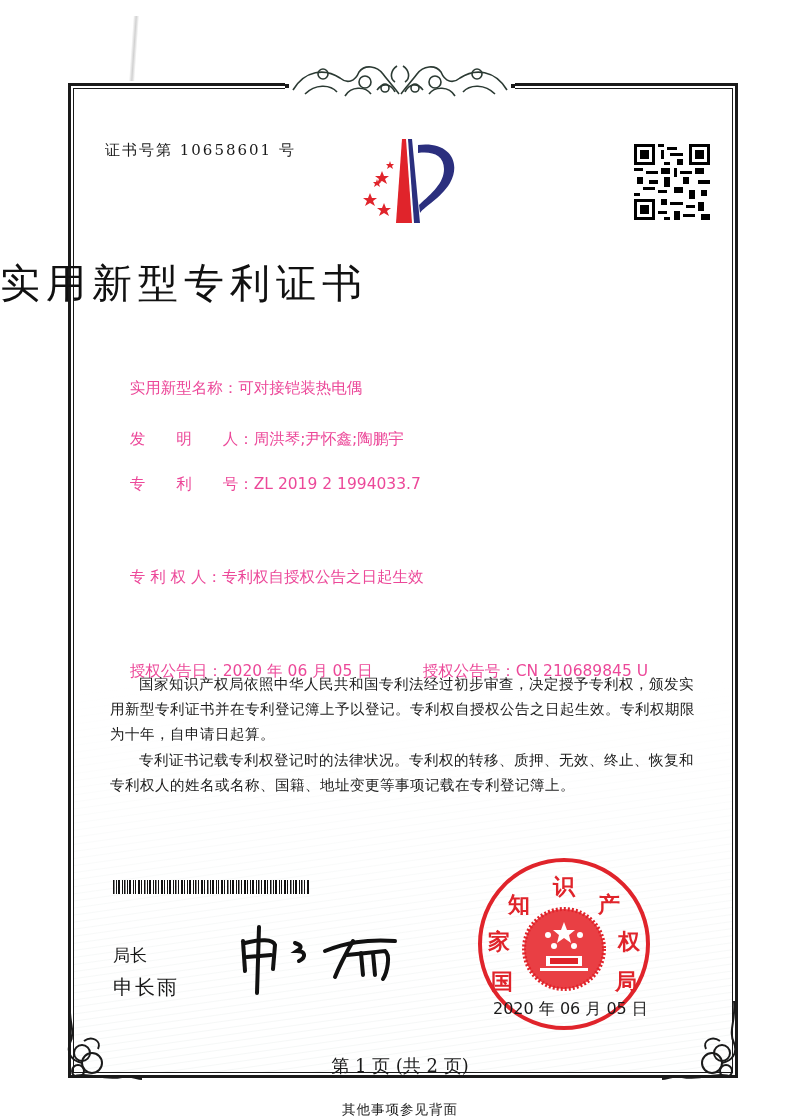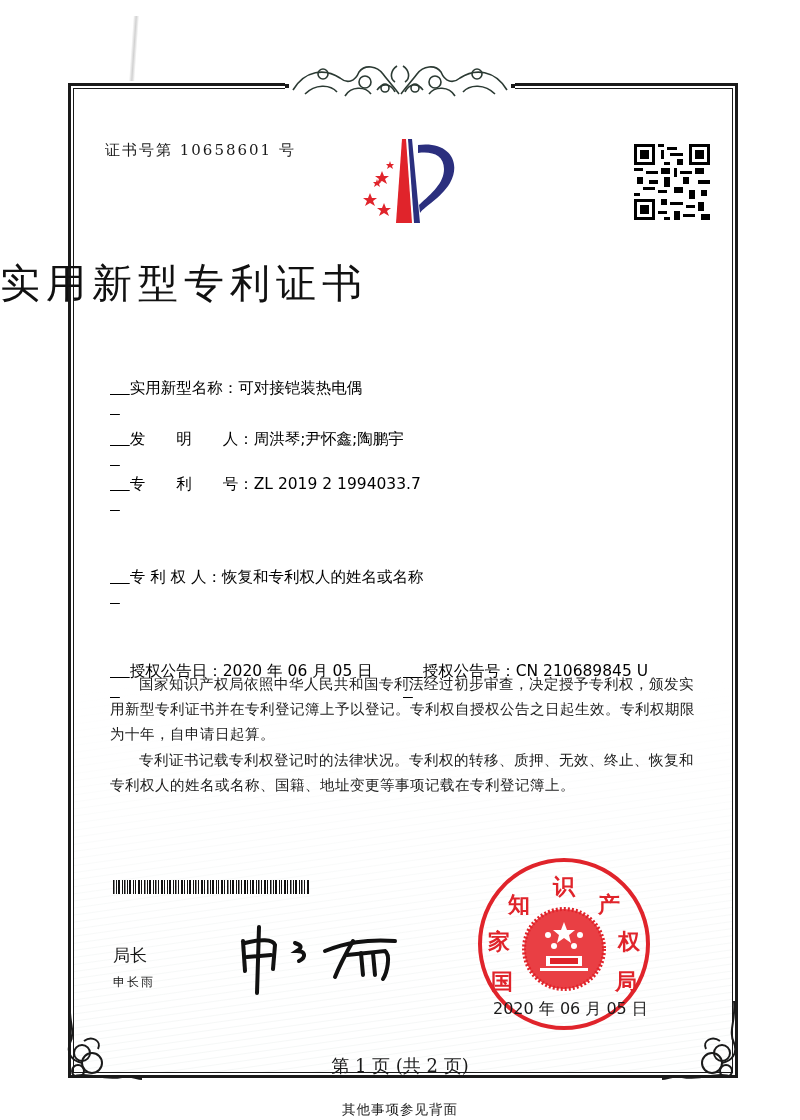--- a/index.html
+++ b/index.html
@@ -19,31 +19,31 @@
   .corner.bl { left:62px; top:985px; }
   .corner.br { left:662px; top:985px; }
 
   .cert-no { position:absolute; left:105px; top:125px; font-size:15px; letter-spacing:2px; }
   .logo { position:absolute; left:340px; top:115px; width:120px; height:95px; }
   .qr { position:absolute; left:634px; top:128px; width:76px; height:76px; }
 
   .title { position:absolute; left:0; width:800px; top:240px; text-align:left;
            font-family:"DejaVu Sans", sans-serif; font-size:40px; letter-spacing:6px; color:#111; }
 
-  .field { position:absolute; left:110px; font-family:"DejaVu Sans", sans-serif; font-size:15.5px; white-space:pre; color:#000000;text-decoration:underline; }
+  .field { position:absolute; left:110px; font-family:"DejaVu Sans", sans-serif; font-size:15.5px; white-space:pre; color:#ec4899; }
   .field .lbl { display:inline-block; }
   .field .val { display:inline-block; }
 
   .para { position:absolute; left:110px; width:590px; font-family:Liberation Serif, serif; font-size:14.5px;
           line-height:25px; text-indent:2em; letter-spacing:0.5px; color:#1a1a1a; }
 
   .barcode { position:absolute; left:113px; top:864px; width:196px; height:14px; }
 
   .dir-title { position:absolute; left:113px; top:928px; font-family:"DejaVu Sans", sans-serif; font-size:17px; }
-  .dir-name  { position:absolute; left:113px; top:958px; font-family:"DejaVu Sans", sans-serif; font-size:12px; letter-spacing:2px; }
+  .dir-name  { position:absolute; left:113px; top:958px; font-family:"DejaVu Sans", sans-serif; font-size:20px; letter-spacing:2px; }
   .signature { position:absolute; left:235px; top:905px; width:170px; height:80px; }
 
   .seal { position:absolute; left:474px; top:838px; width:180px; height:180px; }
   .seal-date { position:absolute; left:493px; top:983px; font-family:"DejaVu Sans", sans-serif; font-size:16px; color:#1a1a1a; letter-spacing:0px; }
 
   .pager { position:absolute; left:0; width:800px; top:1038px; text-align:center; font-family:"DejaVu Serif", serif; font-size:18px; }
   .footer { position:absolute; left:0; width:800px; top:1085px; text-align:center; font-family:Liberation Sans, sans-serif; font-size:13.5px; letter-spacing:1px; }
   .fold { position:absolute; left:131px; top:0; width:6px; height:65px;
           background:linear-gradient(to right, rgba(200,200,200,0), rgba(190,190,190,0.7), rgba(200,200,200,0)); transform:skewX(-4deg); }
 </style>
@@ -168,21 +168,21 @@
   <div class="field" style="top:344px">
     <span class="lbl">实用新型名称：</span><span class="val">可对接铠装热电偶</span>
   </div>
   <div class="field" style="top:395px">
     <span class="lbl">发　　明　　人：</span><span class="val">周洪琴;尹怀鑫;陶鹏宇</span>
   </div>
   <div class="field" style="top:440px">
     <span class="lbl">专　　利　　号：</span><span class="val">ZL 2019 2 1994033.7</span>
   </div>
   <div class="field" style="top:533px">
-    <span class="lbl">专 利 权 人：</span><span class="val">恢复和专利权人的姓名或名称</span>
+    <span class="lbl">专 利 权 人：</span><span class="val">专利权自授权公告之日起生效</span>
   </div>
   <div class="field" style="top:627px">
     <span class="lbl">授权公告日：</span><span class="val">2020 年 06 月 05 日</span>
   </div>
   <div class="field" style="top:627px; left:403px">
     <span class="lbl">授权公告号：</span><span class="val">CN 210689845 U</span>
   </div>
 
   <div class="para" style="top:656px">国家知识产权局依照中华人民共和国专利法经过初步审查，决定授予专利权，颁发实用新型专利证书并在专利登记簿上予以登记。专利权自授权公告之日起生效。专利权期限为十年，自申请日起算。</div>
   <div class="para" style="top:732px">专利证书记载专利权登记时的法律状况。专利权的转移、质押、无效、终止、恢复和专利权人的姓名或名称、国籍、地址变更等事项记载在专利登记簿上。</div>

